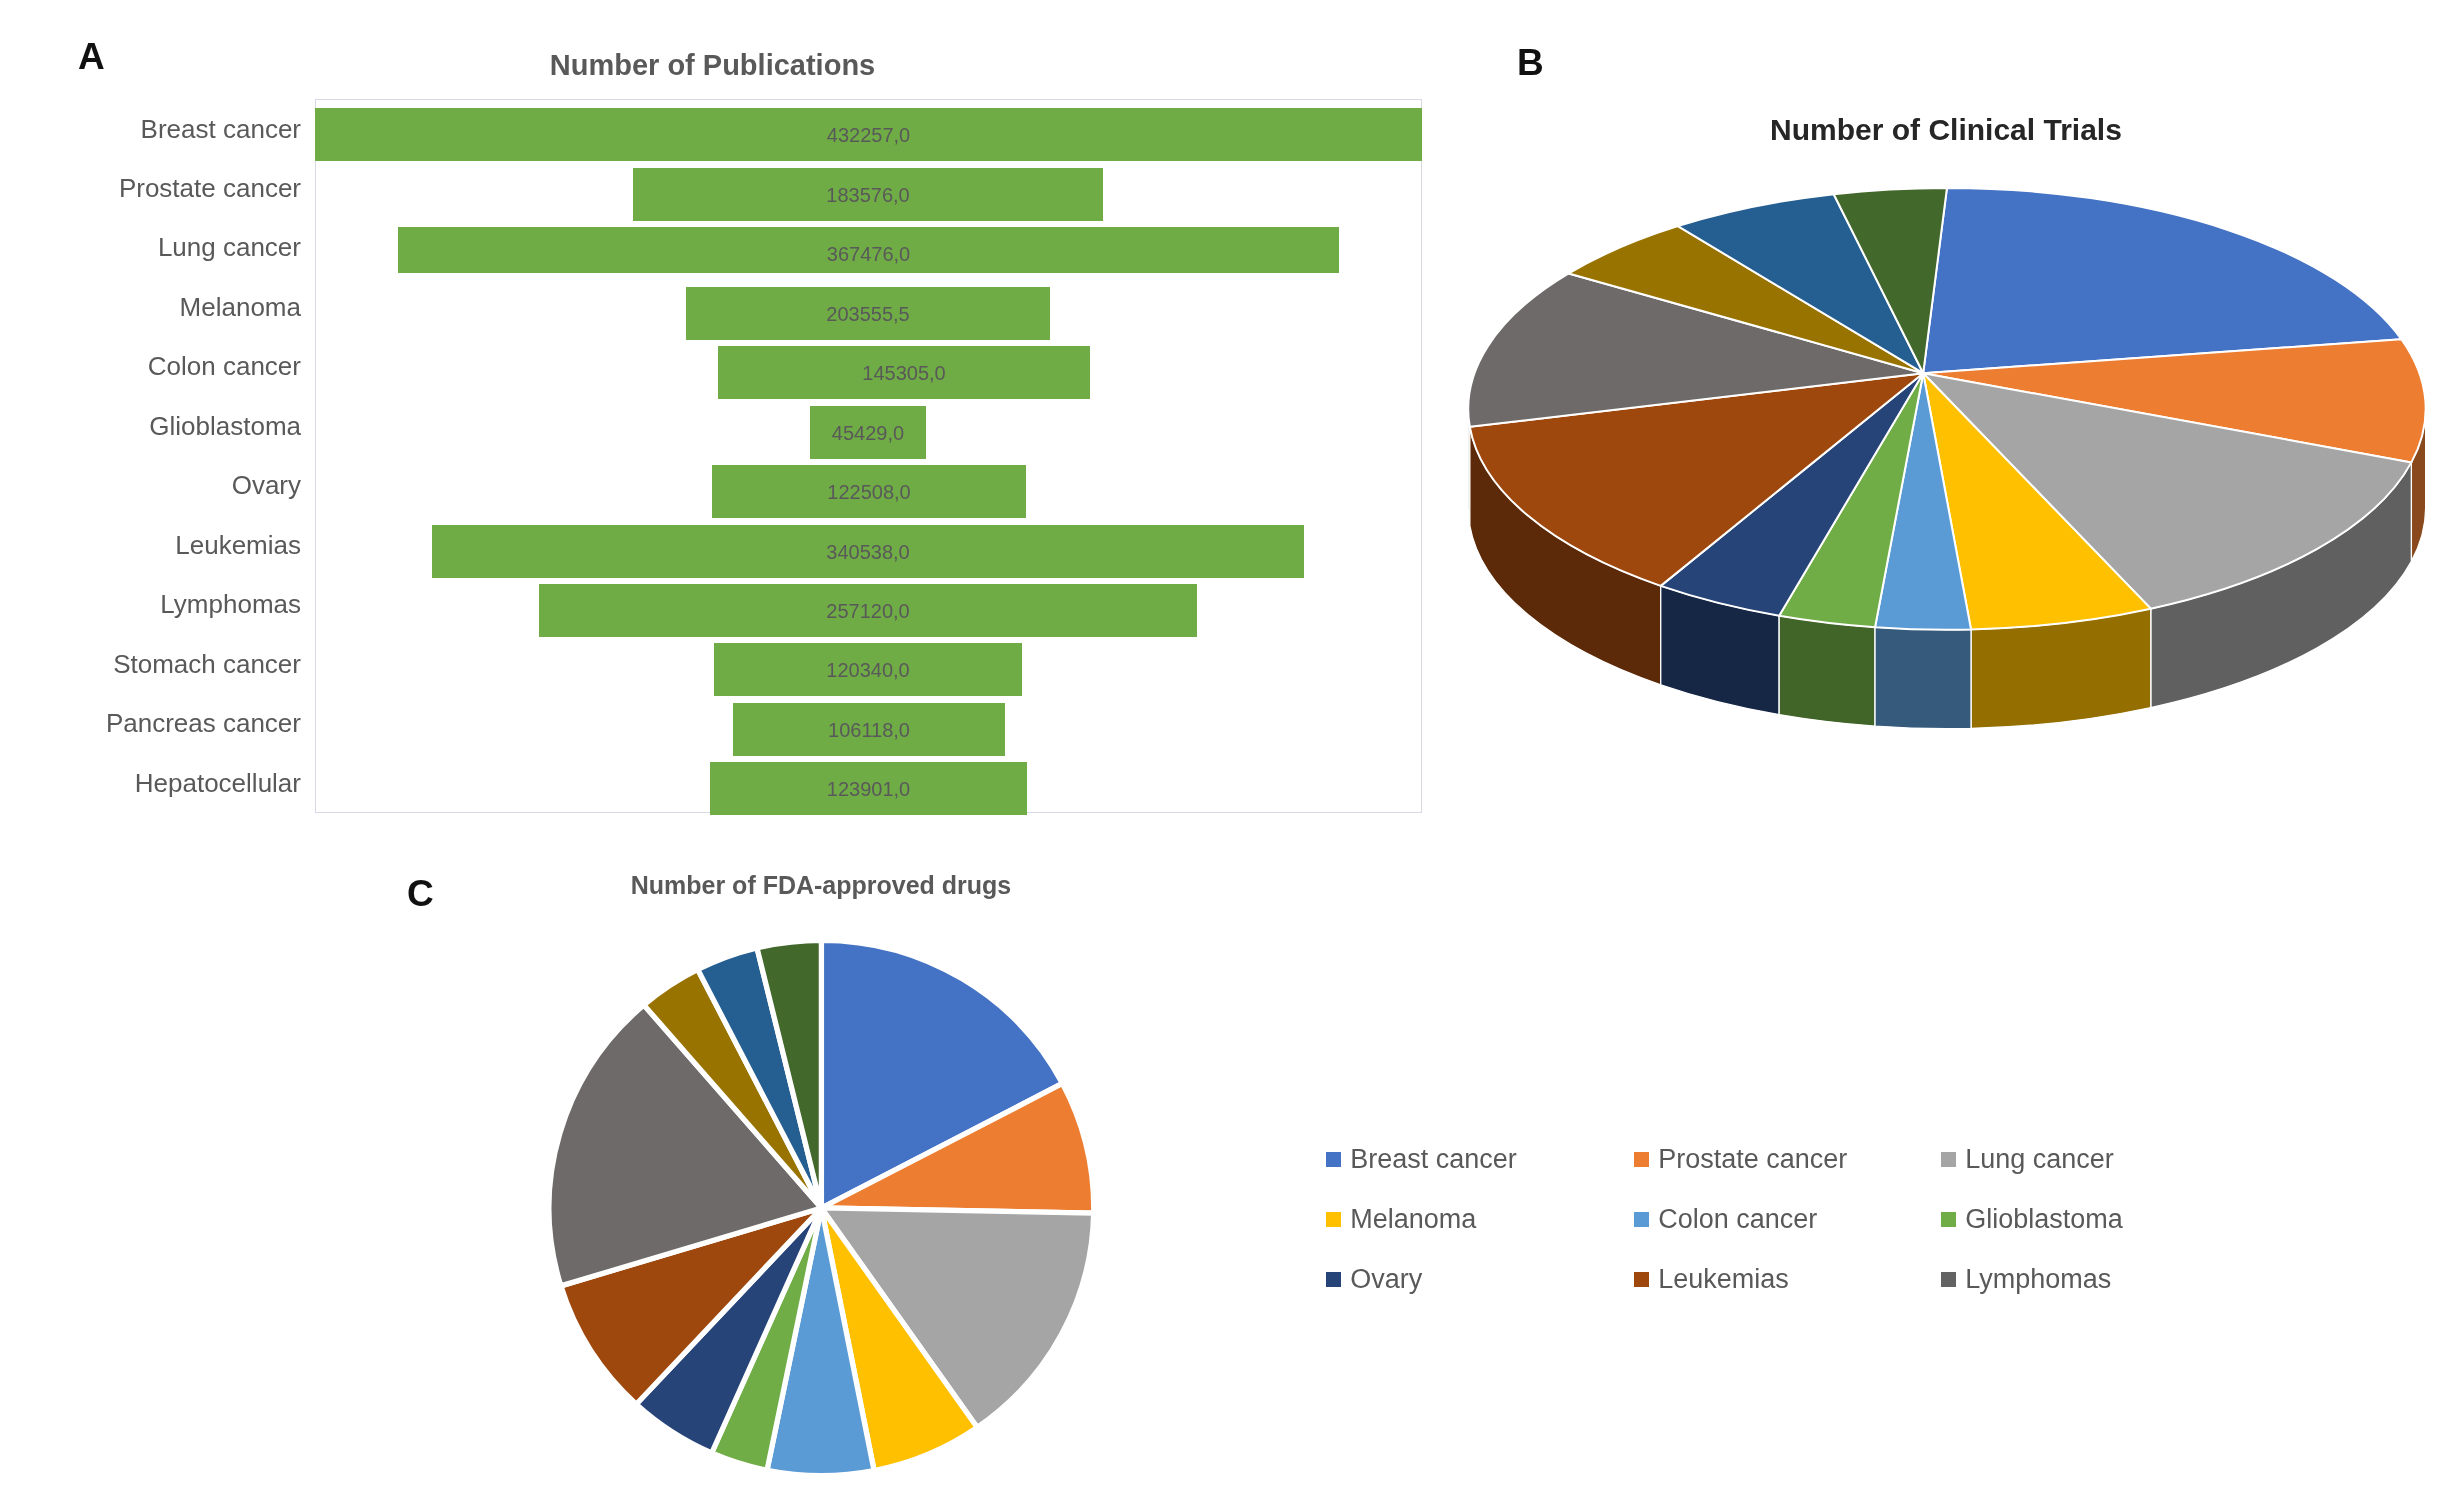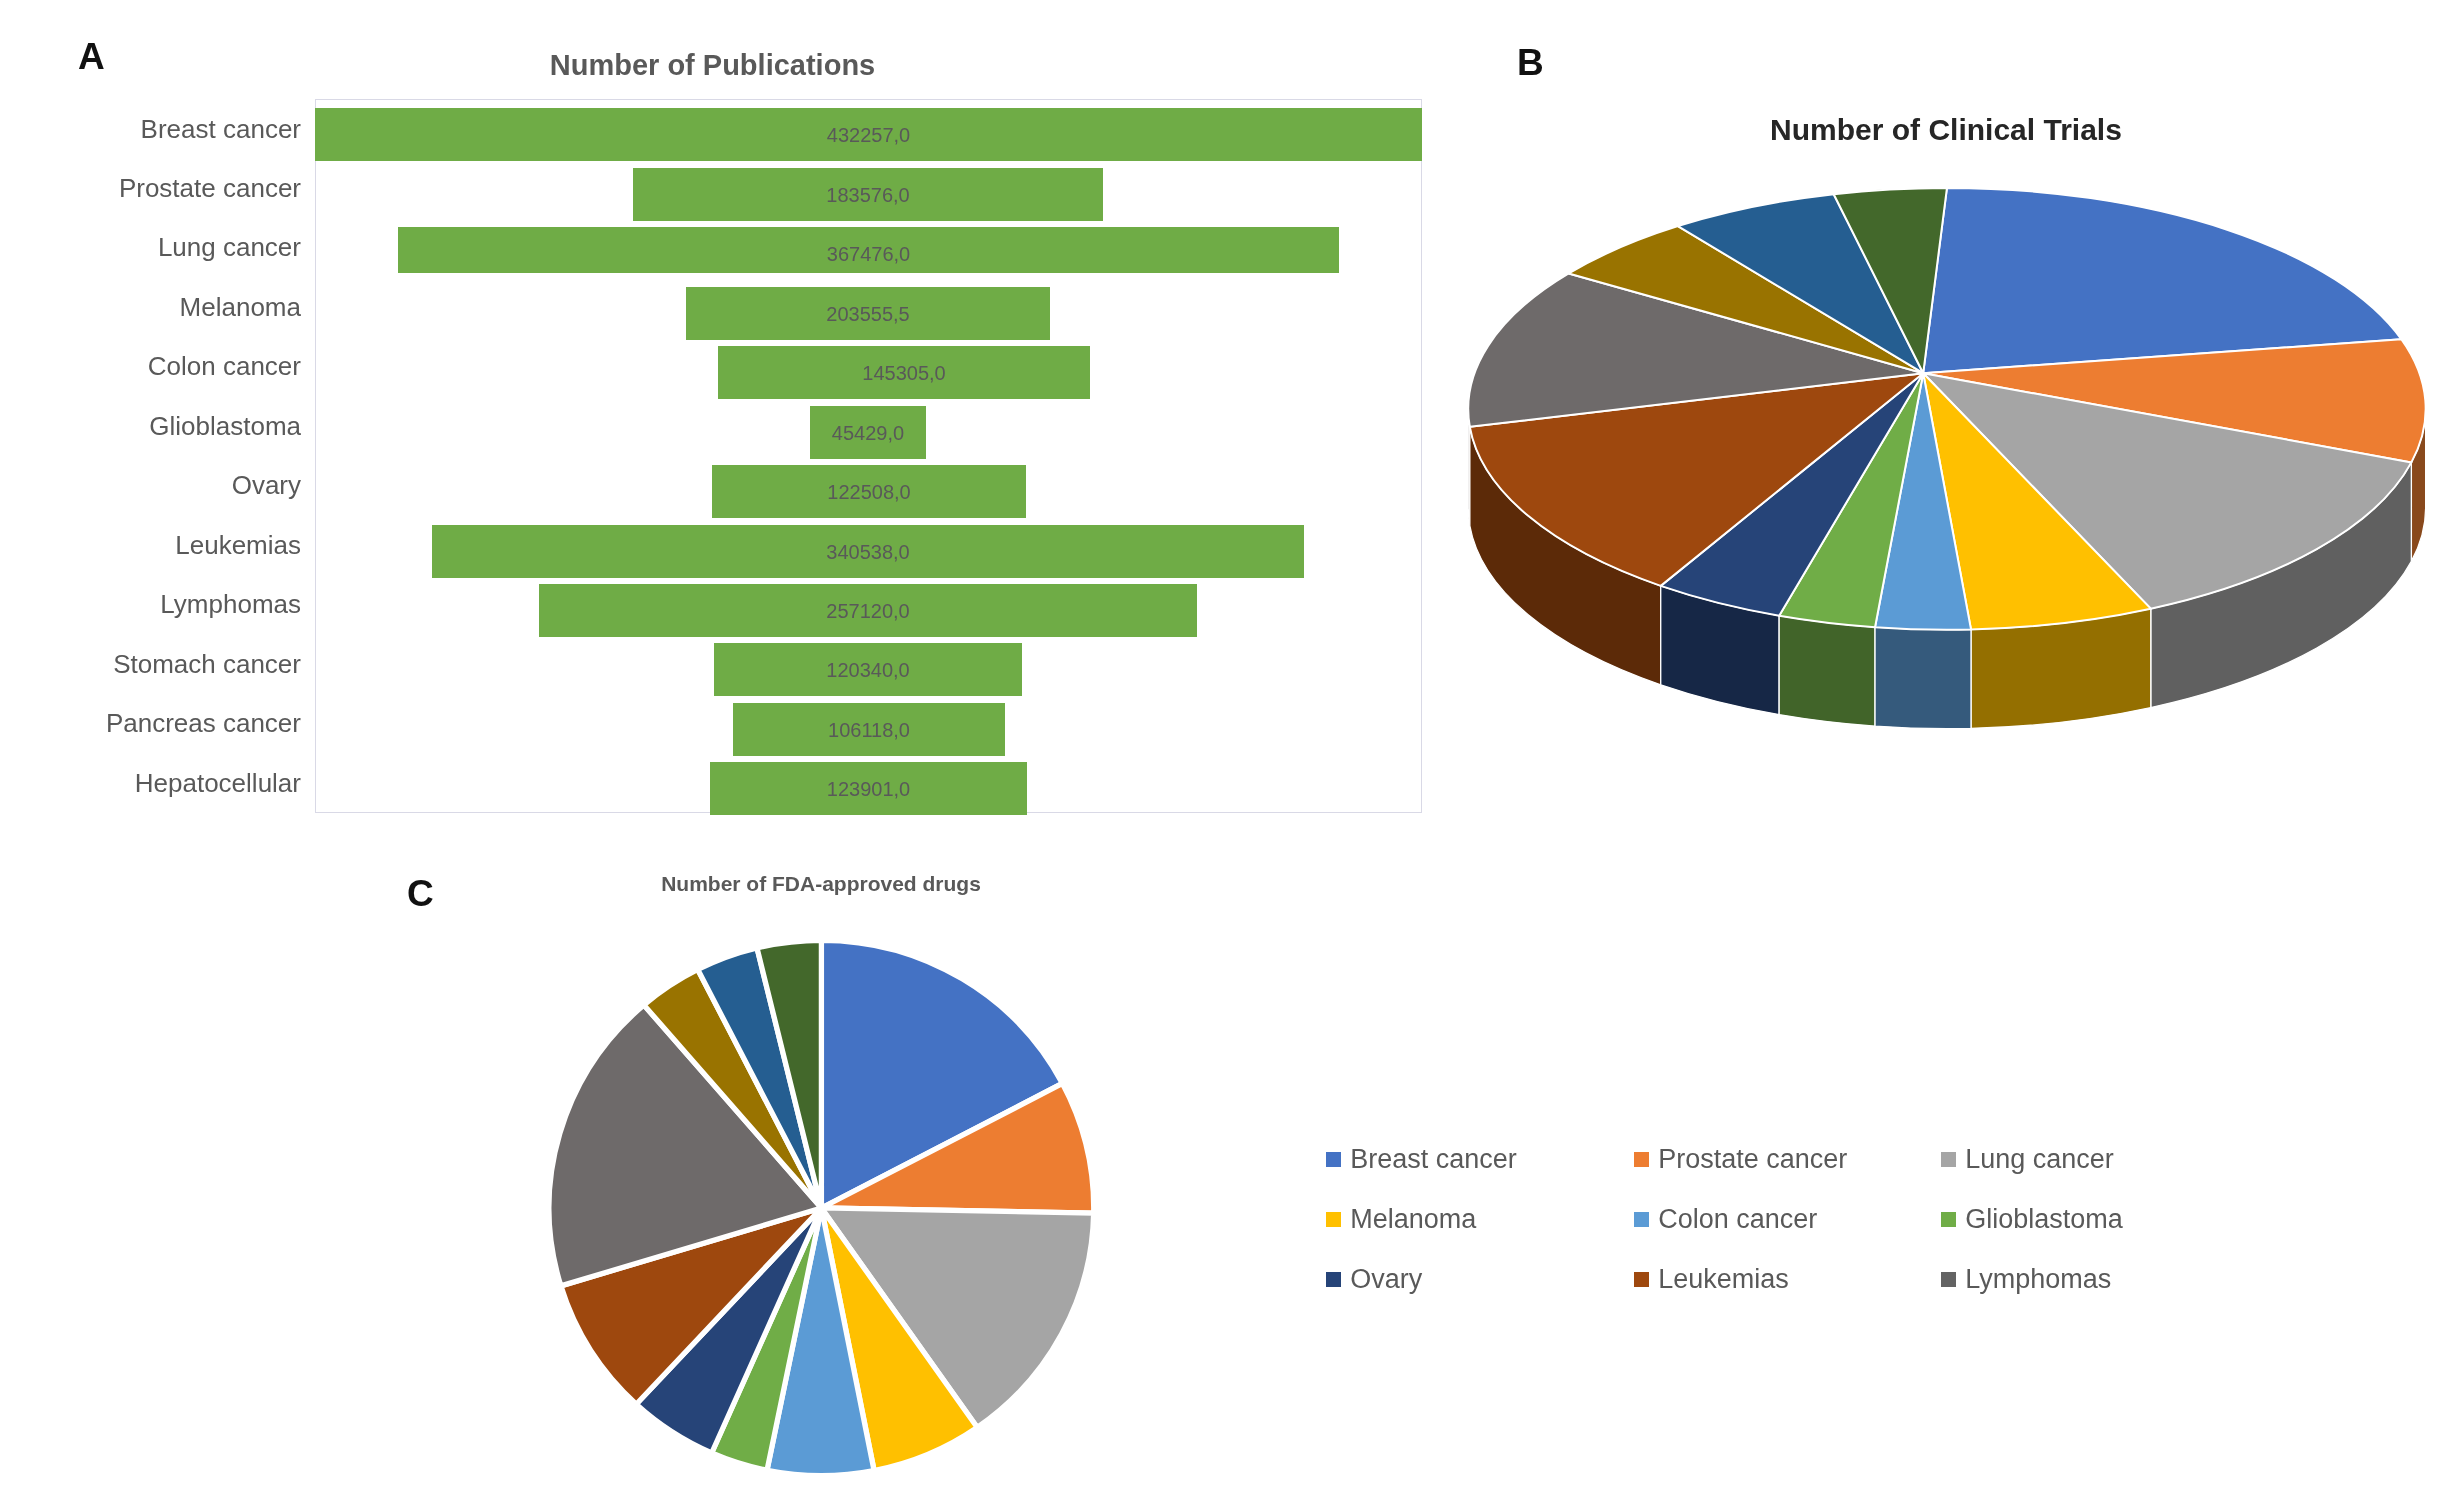--- a/index.html
+++ b/index.html
@@ -2,21 +2,21 @@
 <html style="font-size:10.6px"><head>
 <meta charset="utf-8">
 <style>
   html,body{margin:0;padding:0;background:#ffffff;}
   #figure{position:relative;width:2438px;height:1508px;background:#ffffff;
           font-family:"Liberation Sans", sans-serif;overflow:hidden;}
   .panel-letter{position:absolute;font-size:37px;font-weight:600;color:#111111;line-height:1;}
   .chart-title{position:absolute;font-weight:bold;text-align:center;line-height:1.1;}
   #title-a{left:0;top:50px;width:1425px;font-size:29px;color:#595959;}
   #title-b{left:1471px;top:113px;width:950px;font-size:30px;color:#262626;}
-  #title-c{left:422px;top:872px;width:798px;font-size:21px;color:#595959;}
+  #title-c{left:422px;top:872px;width:798px;font-size:25px;color:#595959;}
   #letter-a{left:78px;top:38px;}
   #letter-b{left:1517px;top:44px;}
   #letter-c{left:407px;top:875px;}
   #plot-box{position:absolute;left:315px;top:99px;width:1107px;height:714px;
             border:1.3px solid #d9d9e6;background:#ffffff;box-sizing:border-box;}
   #cat-labels{position:absolute;left:0;top:99px;width:301px;height:714px;}
   .cat-label{position:absolute;right:0;width:301px;text-align:right;font-size:26px;
              color:#595959;line-height:1;}
   #bars-layer{position:absolute;left:315px;top:99px;width:1107px;height:714px;}
   .bar{position:absolute;background:#6FAC46;}

